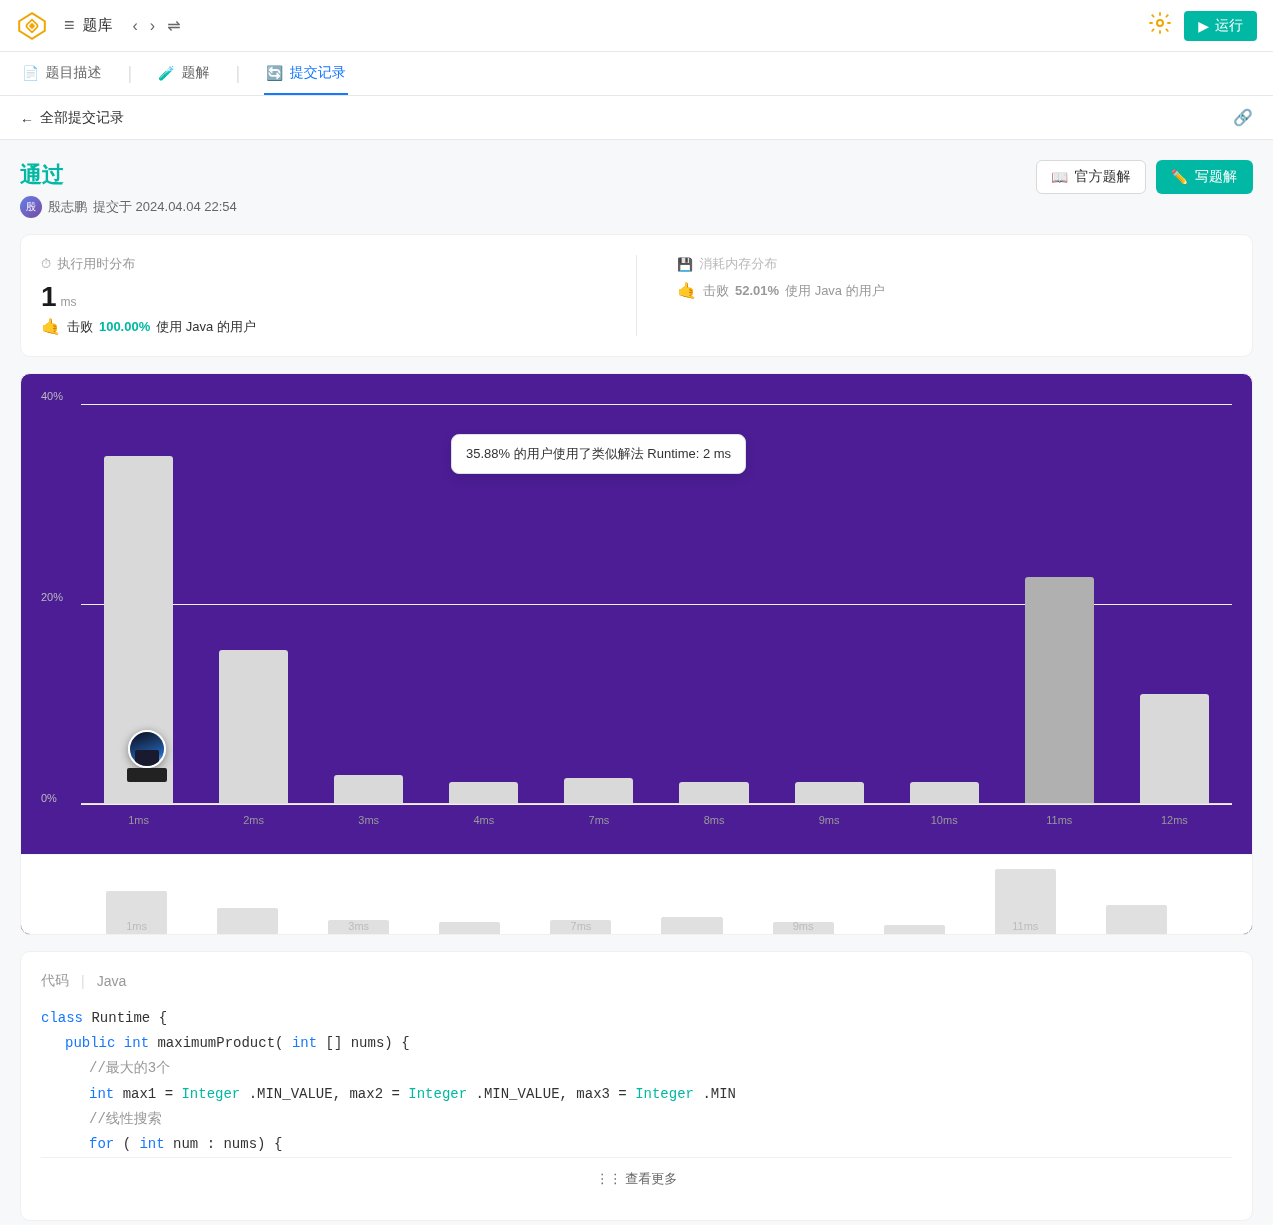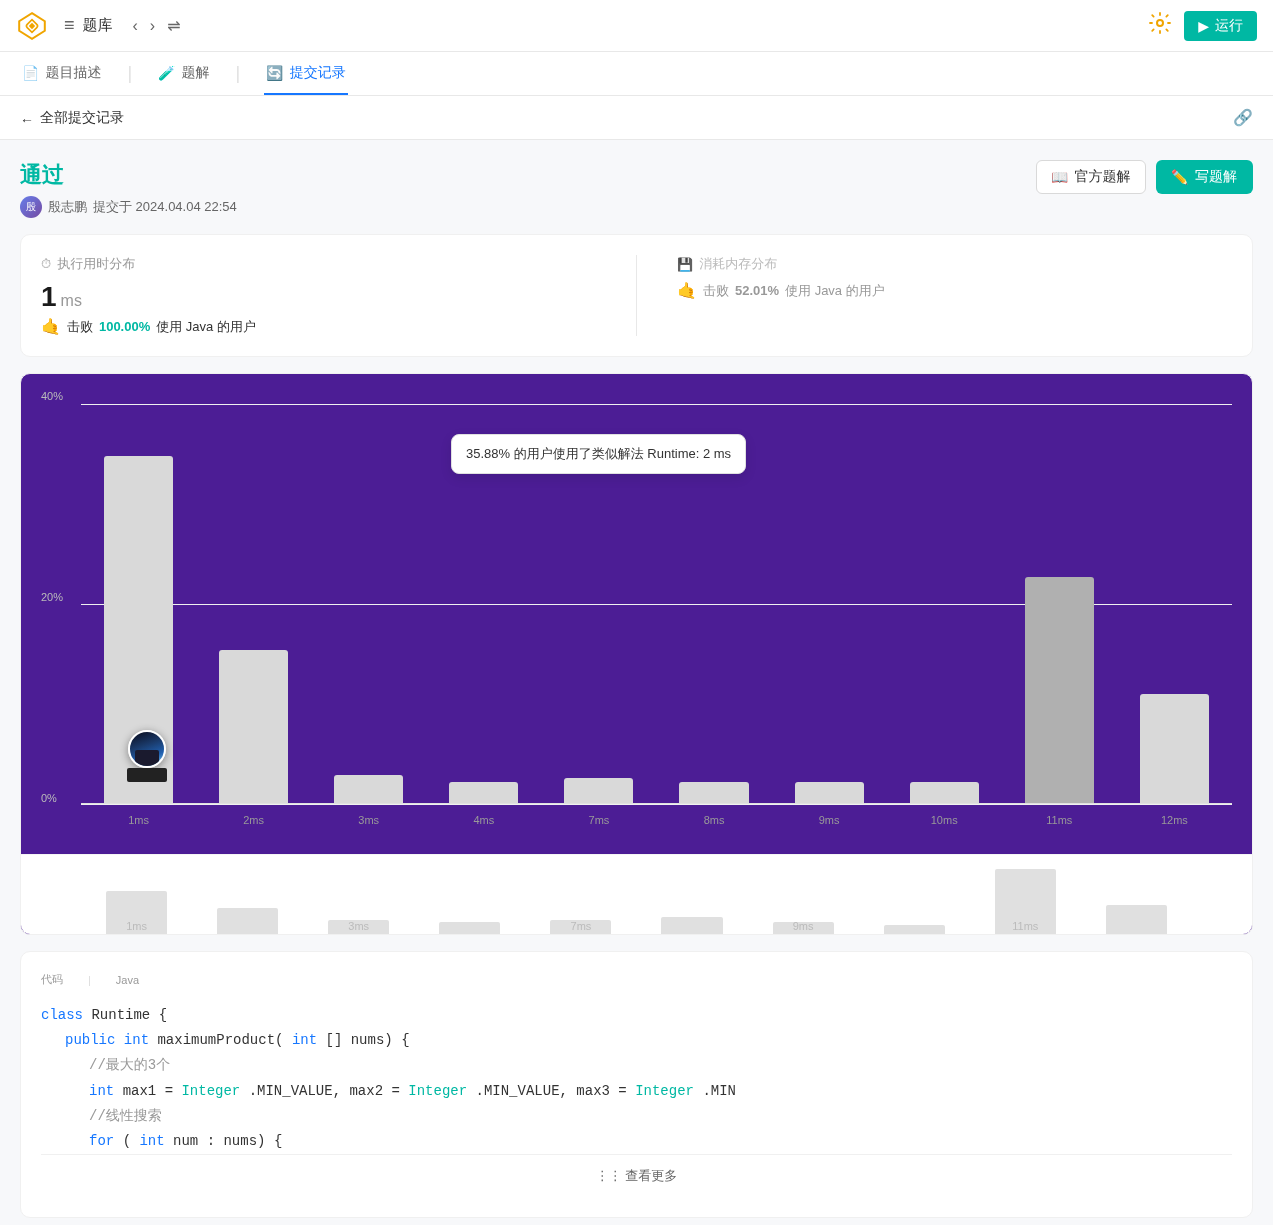--- a/index.html
+++ b/index.html
@@ -233,21 +233,21 @@
       align-items: center;
       gap: 6px;
     }
     .stats-value {
       font-size: 28px;
       font-weight: 700;
       color: #1a1a1a;
       margin-bottom: 4px;
     }
     .stats-value span.unit {
-      font-size: 16px;
+      font-size: 12px;
       font-weight: 400;
       color: #999;
       margin-left: 4px;
     }
     .stats-beat {
       display: flex;
       align-items: center;
       gap: 6px;
       font-size: 13px;
       color: #333;
@@ -394,23 +394,23 @@
     .code-section {
       background: #fff;
       border-radius: 10px;
       padding: 20px;
       border: 1px solid #f0f0f0;
       margin-bottom: 16px;
     }
     .code-meta {
       display: flex;
       align-items: center;
-      gap: 25px;
+      gap: 12px;
       margin-bottom: 16px;
-      font-size: 11px;
+      font-size: 14px;
       color: #999;
     }
     .code-meta-sep {
       color: #ddd;
     }
     .code-block {
       font-family: 'Courier New', Consolas, monospace;
       font-size: 14px;
       line-height: 1.8;
       background: #fff;

